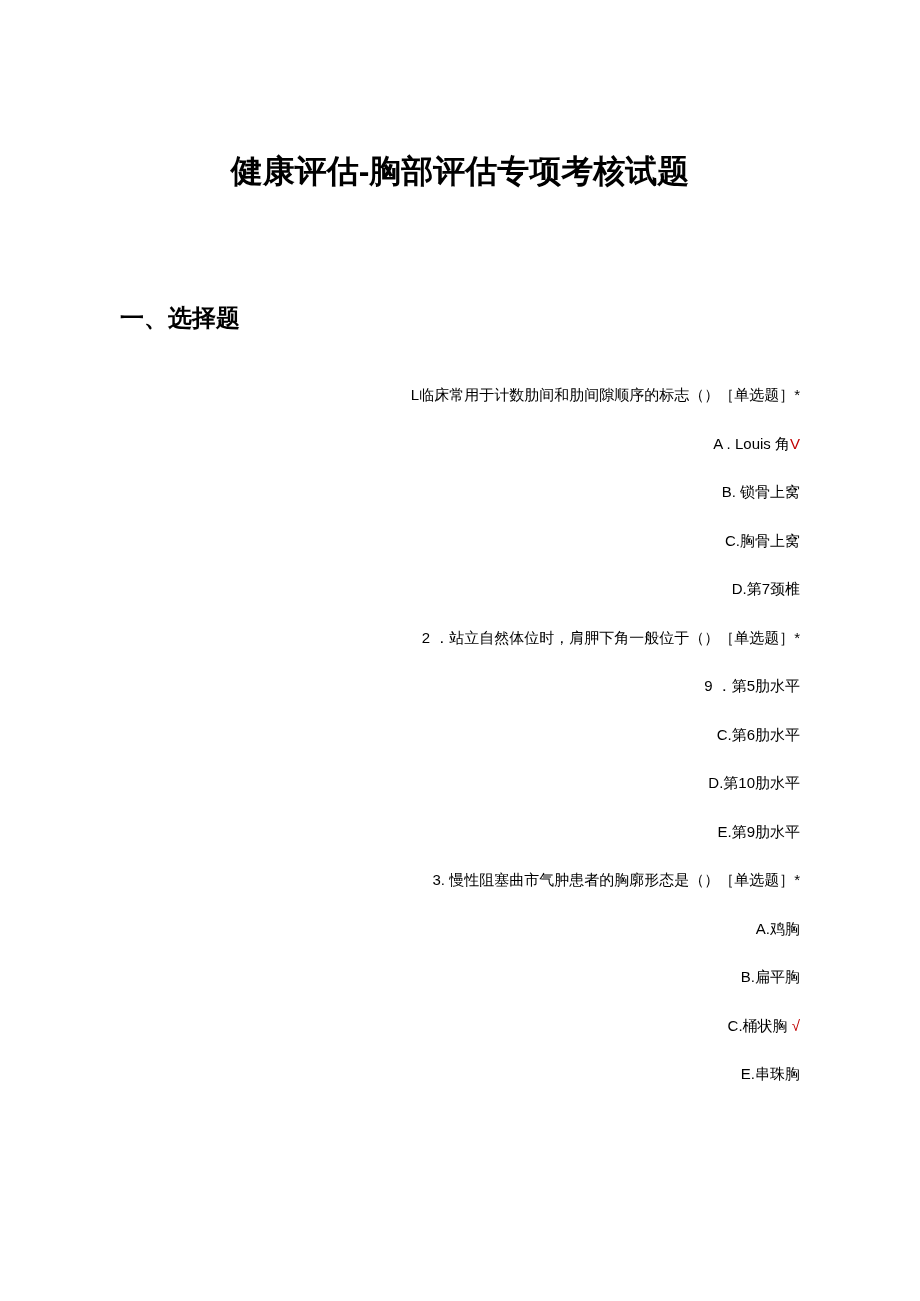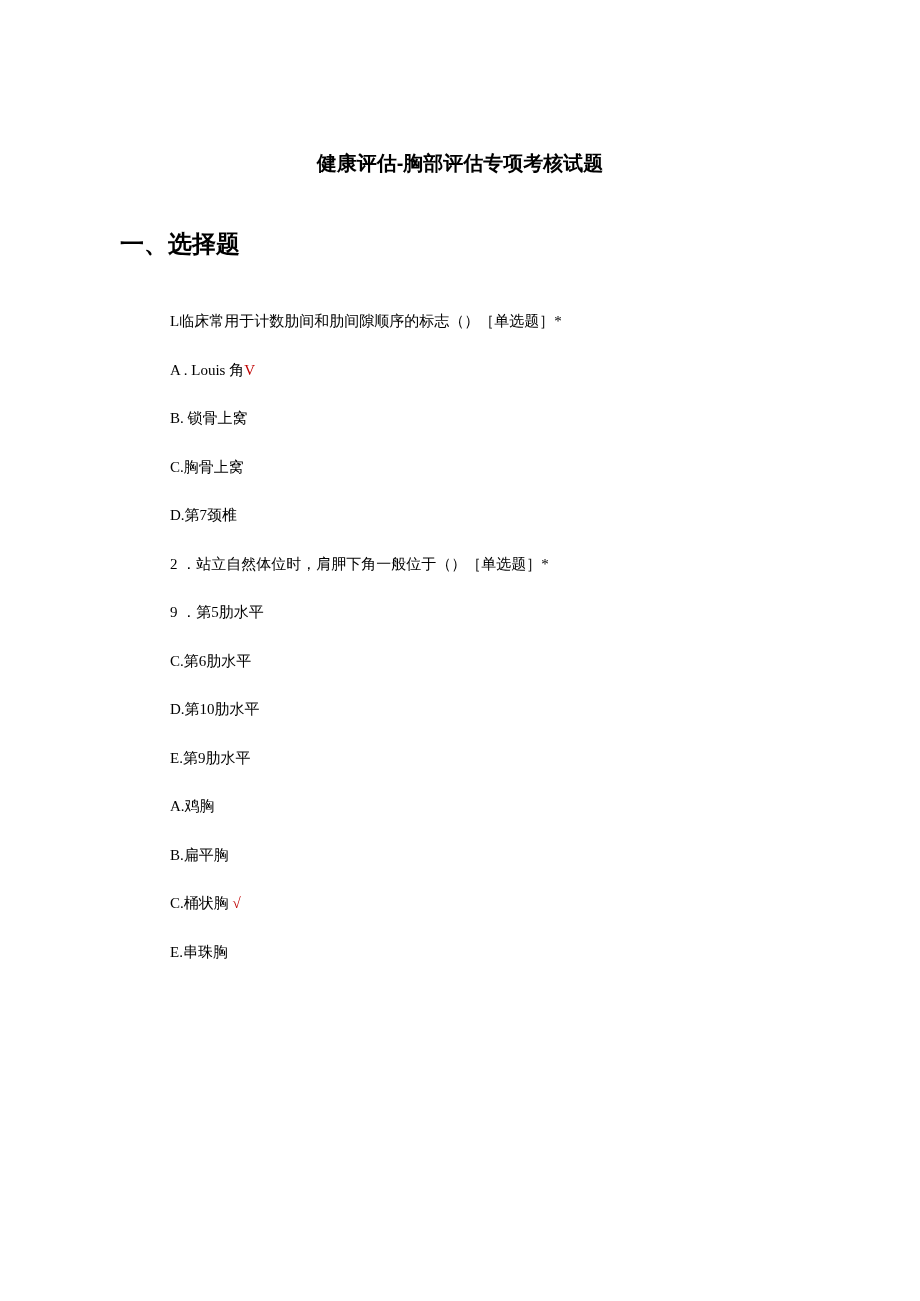--- a/index.html
+++ b/index.html
@@ -6,40 +6,41 @@
   body {
     background: #ffffff;
     width: 920px;
     min-height: 1301px;
     font-family: "SimSun", "宋体", serif;
     color: #000000;
     padding: 150px 120px 80px 120px;
   }
   .doc-title {
     text-align: center;
-    font-size: 20px;
+    font-size: 32px;
     font-weight: bold;
-    margin-bottom: 51px;
+    margin-bottom: 108px;
     font-family: "SimHei", "黑体", sans-serif;
   }
   .section-heading {
     font-size: 24px;
     font-weight: bold;
     margin-bottom: 50px;
     font-family: "SimHei", "黑体", sans-serif;
     margin-top: 28px;
   }
   .question-block {
     margin-left: 50px;
     font-size: 15px;
     line-height: 1.5;
   }
   .q-line {
     margin-bottom: 26px;
-    font-family: Liberation Serif, serif;
+    font-family: Liberation Sans, sans-serif;
+    text-align: right;
   }
   .correct-mark {
     color: #c00000;
   }
 </style>
 </head>
 <body>
 
 <h1 class="doc-title">健康评估-胸部评估专项考核试题</h1>
 
@@ -52,18 +53,19 @@
   <div class="q-line"><span>B. 锁骨上窝</span><span class="correct-mark"></span></div>
   <div class="q-line"><span>C.胸骨上窝</span><span class="correct-mark"></span></div>
   <div class="q-line"><span>D.第7颈椎</span><span class="correct-mark"></span></div>
 
   <div class="q-line">2 ．站立自然体位时，肩胛下角一般位于（）［单选题］*</div>
   <div class="q-line"><span>9 ．第5肋水平</span><span class="correct-mark"></span></div>
   <div class="q-line"><span>C.第6肋水平</span><span class="correct-mark"></span></div>
   <div class="q-line"><span>D.第10肋水平</span><span class="correct-mark"></span></div>
   <div class="q-line"><span>E.第9肋水平</span><span class="correct-mark"></span></div>
 
+  <div class="q-line">3. 慢性阻塞曲市气肿患者的胸廓形态是（）［单选题］*</div>
   <div class="q-line"><span>A.鸡胸</span><span class="correct-mark"></span></div>
   <div class="q-line"><span>B.扁平胸</span><span class="correct-mark"></span></div>
   <div class="q-line"><span>C.桶状胸 </span><span class="correct-mark">√</span></div>
   <div class="q-line"><span>E.串珠胸</span><span class="correct-mark"></span></div>
 
 </div>
 
 </body></html>

